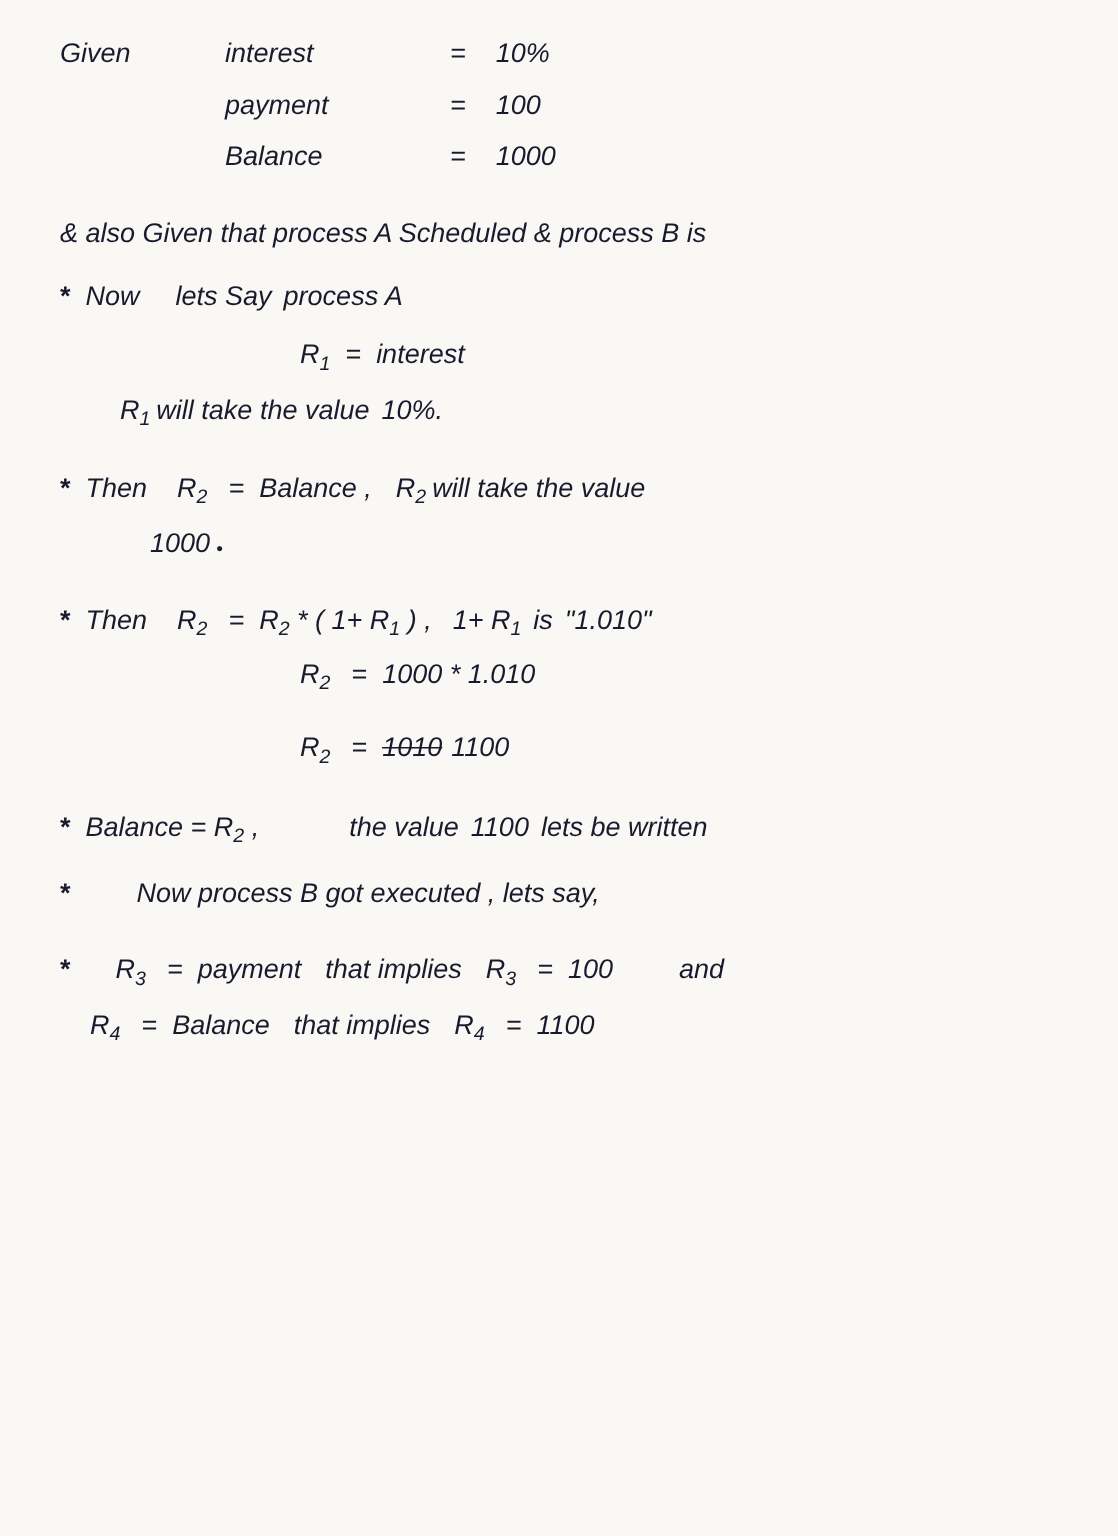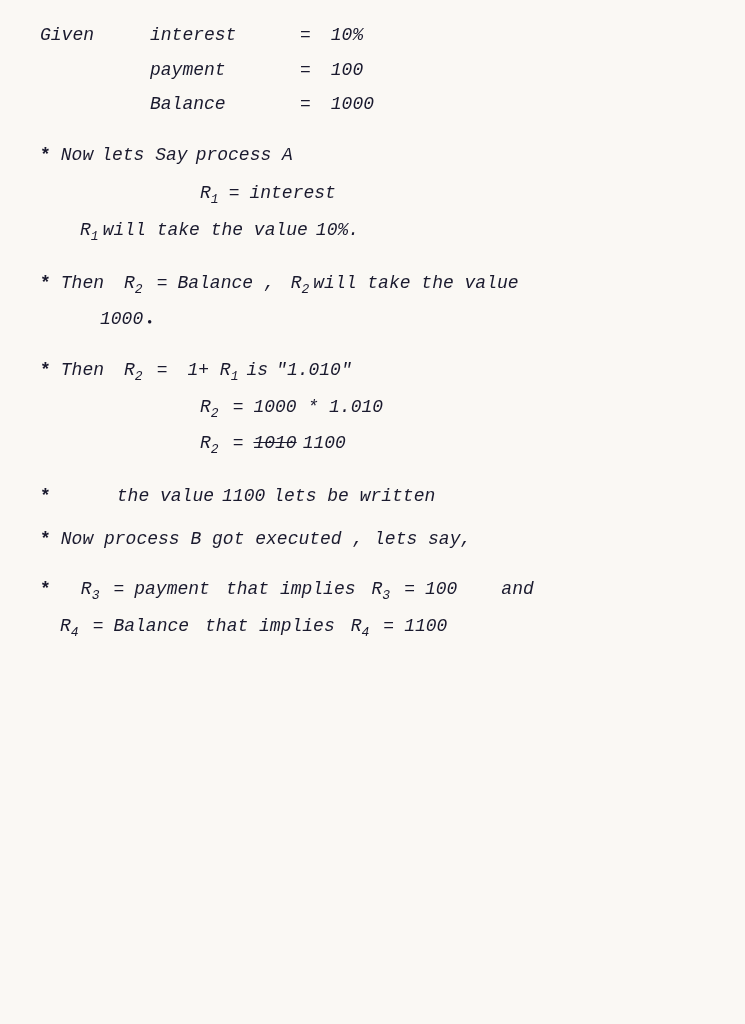--- a/index.html
+++ b/index.html
@@ -19,21 +19,21 @@
 
     .page {
       width: 745px;
       min-height: 1024px;
       background: #faf8f4;
       padding: 20px 40px 30px 40px;
       position: relative;
     }
 
     .handwritten {
-      font-family: Liberation Mono, monospace;
+      font-family: Liberation Sans, sans-serif;
       font-size: 18px;
       color: #1a1a2e;
       line-height: 1.7;
     }
 
     .line {
       display: flex;
       align-items: baseline;
       margin-bottom: 2px;
       flex-wrap: wrap;
@@ -97,26 +97,29 @@
     </div>
     <div class="line large-gap">
       <span style="min-width:80px;"></span>
       <span style="min-width:140px; margin-left:30px; font-style:italic;">Balance</span>
       <span class="eq-sign">=</span>
       <span style="margin-left:10px; font-style:italic;">1000</span>
     </div>
   </div>
 
   <div class="block section-gap">
+    <div class="line small-gap">
+      <span style="font-style:italic;">&amp; also Given that process A Scheduled &amp; process B is</span>
+    </div>
   </div>
 
   <div class="block section-gap">
     <div class="line medium-gap">
       <span class="star">*</span>
-      <span style="font-style:italic; margin-right:8px;">Now</span>
+      <span style="font-style:italic; margin-right:24px;">Now</span>
       <span style="font-style:italic; margin-right:8px;">lets Say</span>
       <span style="font-style:italic; margin-right:8px;">process A</span>
     </div>
 
     <div class="line small-gap indent-3">
       <span style="font-style:italic;">R<span class="subscript">1</span></span>
       <span class="eq-sign">=</span>
       <span style="font-style:italic;">interest</span>
     </div>
 
@@ -144,53 +147,55 @@
       <span style="font-size:8px; margin:0 4px; vertical-align:middle;">●</span>
     </div>
   </div>
 
   <div class="block section-gap">
     <div class="line small-gap">
       <span class="star">*</span>
       <span style="font-style:italic; margin-right:20px;">Then</span>
       <span style="font-style:italic; margin-right:4px;">R<span class="subscript">2</span></span>
       <span class="eq-sign">=</span>
+      <span style="font-style:italic; margin-right:4px;">R<span class="subscript">2</span> * ( 1+ R<span class="subscript">1</span> ) ,</span>
       <span style="font-style:italic; margin-left:10px;">1+ R<span class="subscript">1</span></span>
       <span style="font-style:italic; margin:0 8px;">is</span>
       <span style="font-style:italic;">"1.010"</span>
     </div>
 
     <div class="line small-gap indent-3">
       <span style="font-style:italic; margin-right:4px;">R<span class="subscript">2</span></span>
       <span class="eq-sign">=</span>
       <span style="font-style:italic;">1000 * 1.010</span>
     </div>
 
     <div class="line large-gap indent-3">
       <span style="font-style:italic; margin-right:4px;">R<span class="subscript">2</span></span>
       <span class="eq-sign">=</span>
-      <span style="font-style:italic; text-decoration:line-through; margin-right:6px;">1010</span>
+      <span style="font-style:italic; text-decoration:line-through; margin-right:6px;margin-top:12px;">1010</span>
       <span style="font-style:italic;">1100</span>
     </div>
   </div>
 
   <div class="block section-gap">
     <div class="line small-gap">
       <span class="star">*</span>
+      <span style="font-style:italic; margin-right:4px;">Balance = R<span class="subscript">2</span> ,</span>
       <span style="margin-left:20px;"></span>
       <span style="font-style:italic; margin-right:8px;margin-left:36px;">the value</span>
       <span style="font-style:italic; margin-right:8px;">1100</span>
       <span style="font-style:italic;">lets be written</span>
     </div>
   </div>
 
   <div class="block section-gap">
     <div class="line large-gap">
       <span class="star">*</span>
-      <span style="font-style:italic;">Now process B got executed , lets say,</span>
+      <span style="font-style:italic;margin-left:34px;">Now process B got executed , lets say,</span>
     </div>
   </div>
 
   <div class="block section-gap">
     <div class="line small-gap">
       <span class="star">*</span>
       <span style="min-width:20px;"></span>
       <span style="font-style:italic; margin-right:4px;">R<span class="subscript">3</span></span>
       <span class="eq-sign">=</span>
       <span style="font-style:italic; margin-right:16px;">payment</span>

